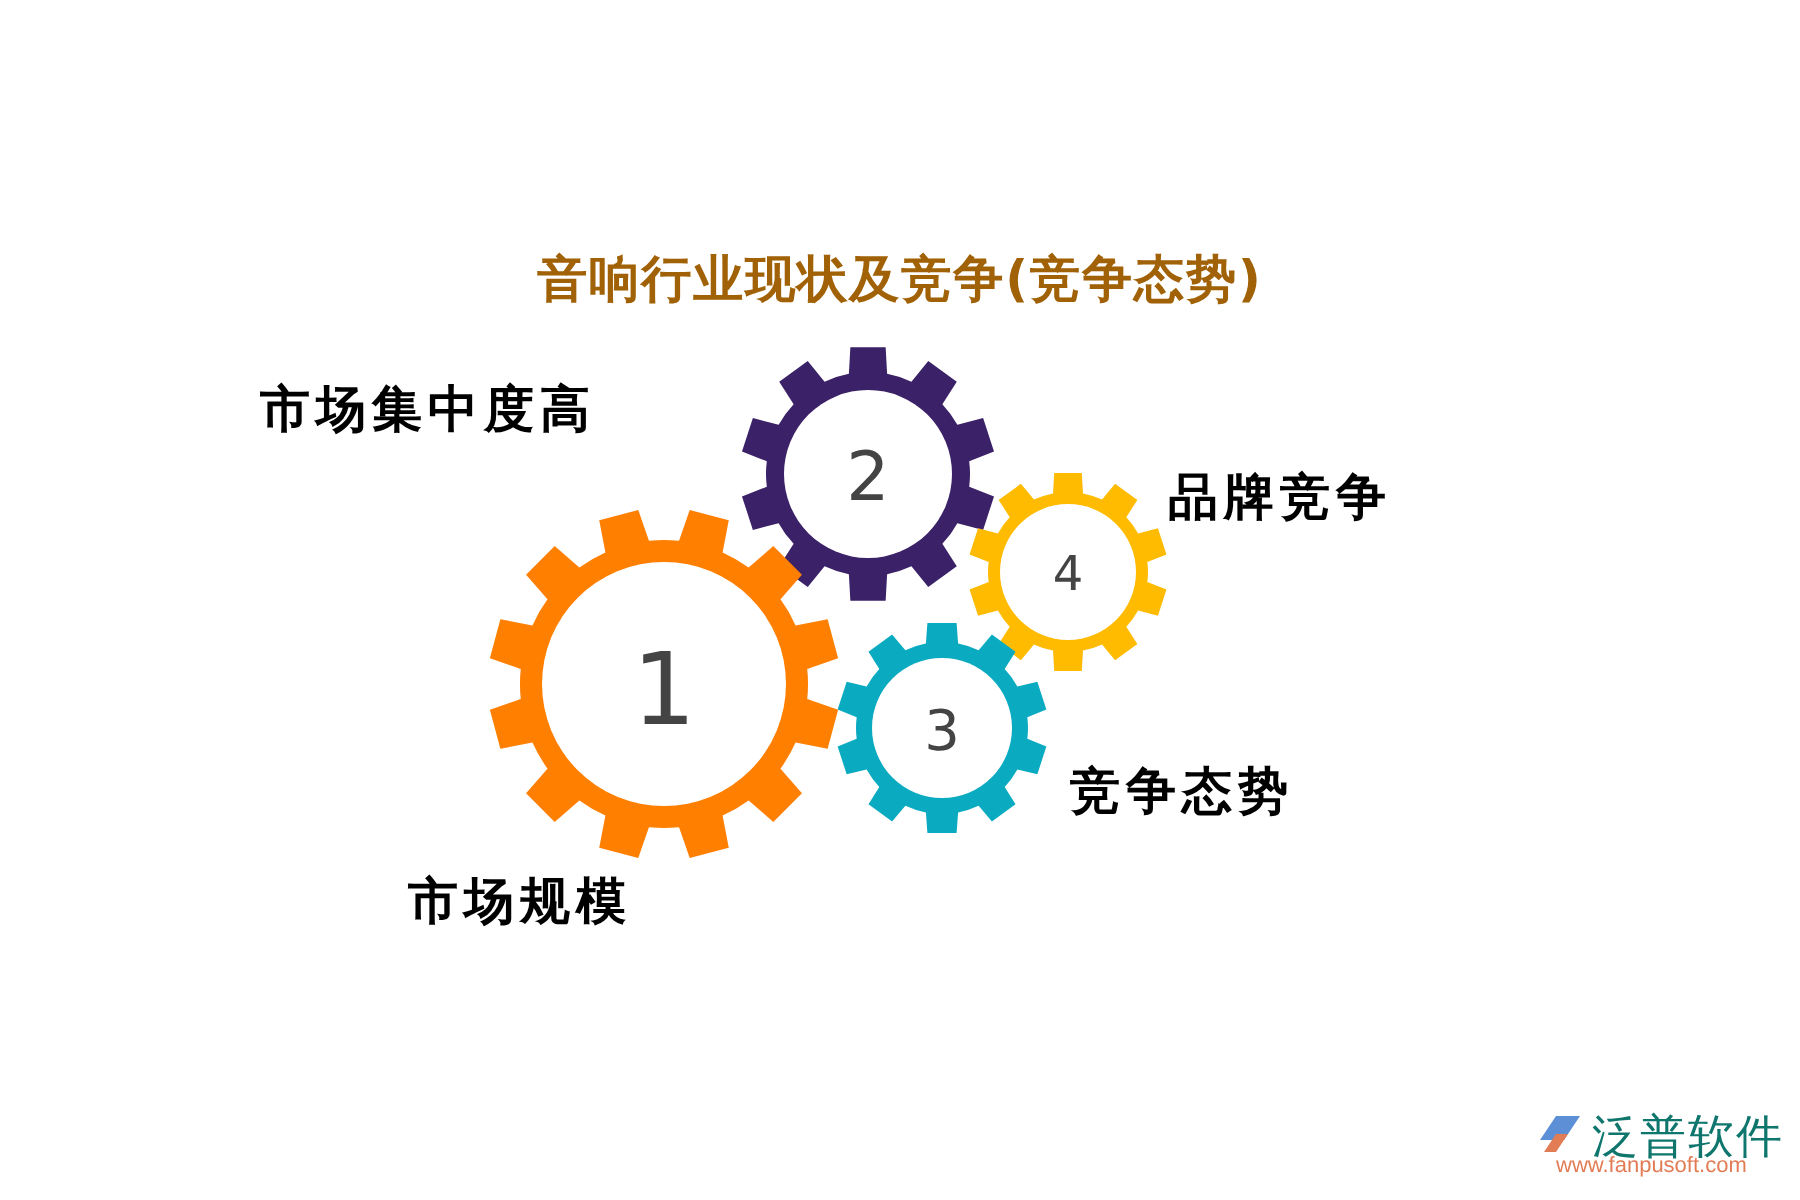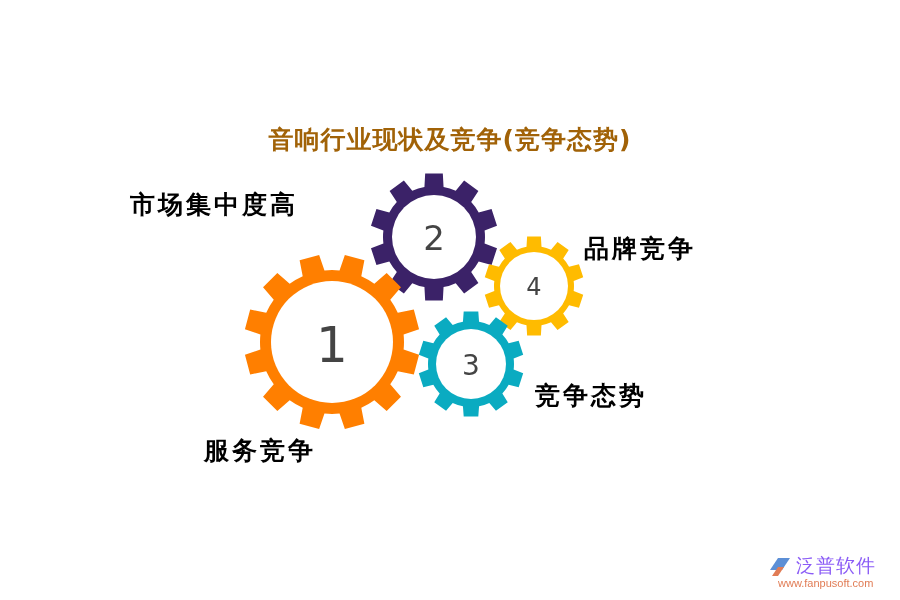--- a/index.html
+++ b/index.html
@@ -4,21 +4,21 @@
 <style>
   html, body { margin:0; padding:0; background:#ffffff; }
   body { width:900px; height:600px; position:relative; overflow:hidden;
          font-family:"DejaVu Sans", "Liberation Sans", sans-serif; }
   .title { position:absolute; left:0; width:900px; top:123px; text-align:center;
            font-size:25px; font-weight:bold; color:#a16207; letter-spacing:1px; }
   .label { position:absolute; font-size:25px; font-weight:bold; color:#000000; letter-spacing:3px; white-space:nowrap; }
   svg.gears { position:absolute; left:0; top:0; }
   .num { font-family:"DejaVu Sans", "Liberation Sans", sans-serif; fill:#444444; }
   .logo { position:absolute; left:768px; top:553px; width:130px; height:42px; }
-  .logo-cn { position:absolute; left:28px; top:0; font-size:19px; color:#8b5cf6; letter-spacing:1px; white-space:nowrap; }
+  .logo-cn { position:absolute; left:28px; top:0; font-size:23px; color:#0f766e; letter-spacing:1px; white-space:nowrap; }
   .logo-url { position:absolute; left:10px; top:24px; font-size:11px; color:#E17C55;
               font-family:Liberation Sans, sans-serif; white-space:nowrap; }
   .logo-mark { position:absolute; left:0; top:3px; }
 </style>
 </head>
 <body>
 
 <div class="title">音响行业现状及竞争(竞争态势)</div>
 
 <svg class="gears" width="900" height="600">
@@ -45,21 +45,21 @@
 
   <text class="num" x="332" y="362" font-size="50" text-anchor="middle">1</text>
   <text class="num" x="434" y="250" font-size="34" text-anchor="middle">2</text>
   <text class="num" x="471" y="375" font-size="28" text-anchor="middle">3</text>
   <text class="num" x="534" y="295" font-size="24" text-anchor="middle">4</text>
 </svg>
 
 <div class="label" style="left:130px; top:188px;">市场集中度高</div>
 <div class="label" style="left:584px; top:232px;">品牌竞争</div>
 <div class="label" style="left:535px; top:379px;">竞争态势</div>
-<div class="label" style="left:204px; top:434px;">服务竞争</div>
+<div class="label" style="left:204px; top:434px;">市场规模</div>
 
 <div class="logo">
   <svg class="logo-mark" width="26" height="22">
     <polygon points="2,14 10,2 22,2 14,14" fill="#5C8FD6"></polygon>
     <polygon points="4,20 10,11 16,11 10,20" fill="#E17C55"></polygon>
   </svg>
   <div class="logo-cn">泛普软件</div>
   <div class="logo-url">www.fanpusoft.com</div>
 </div>
 

